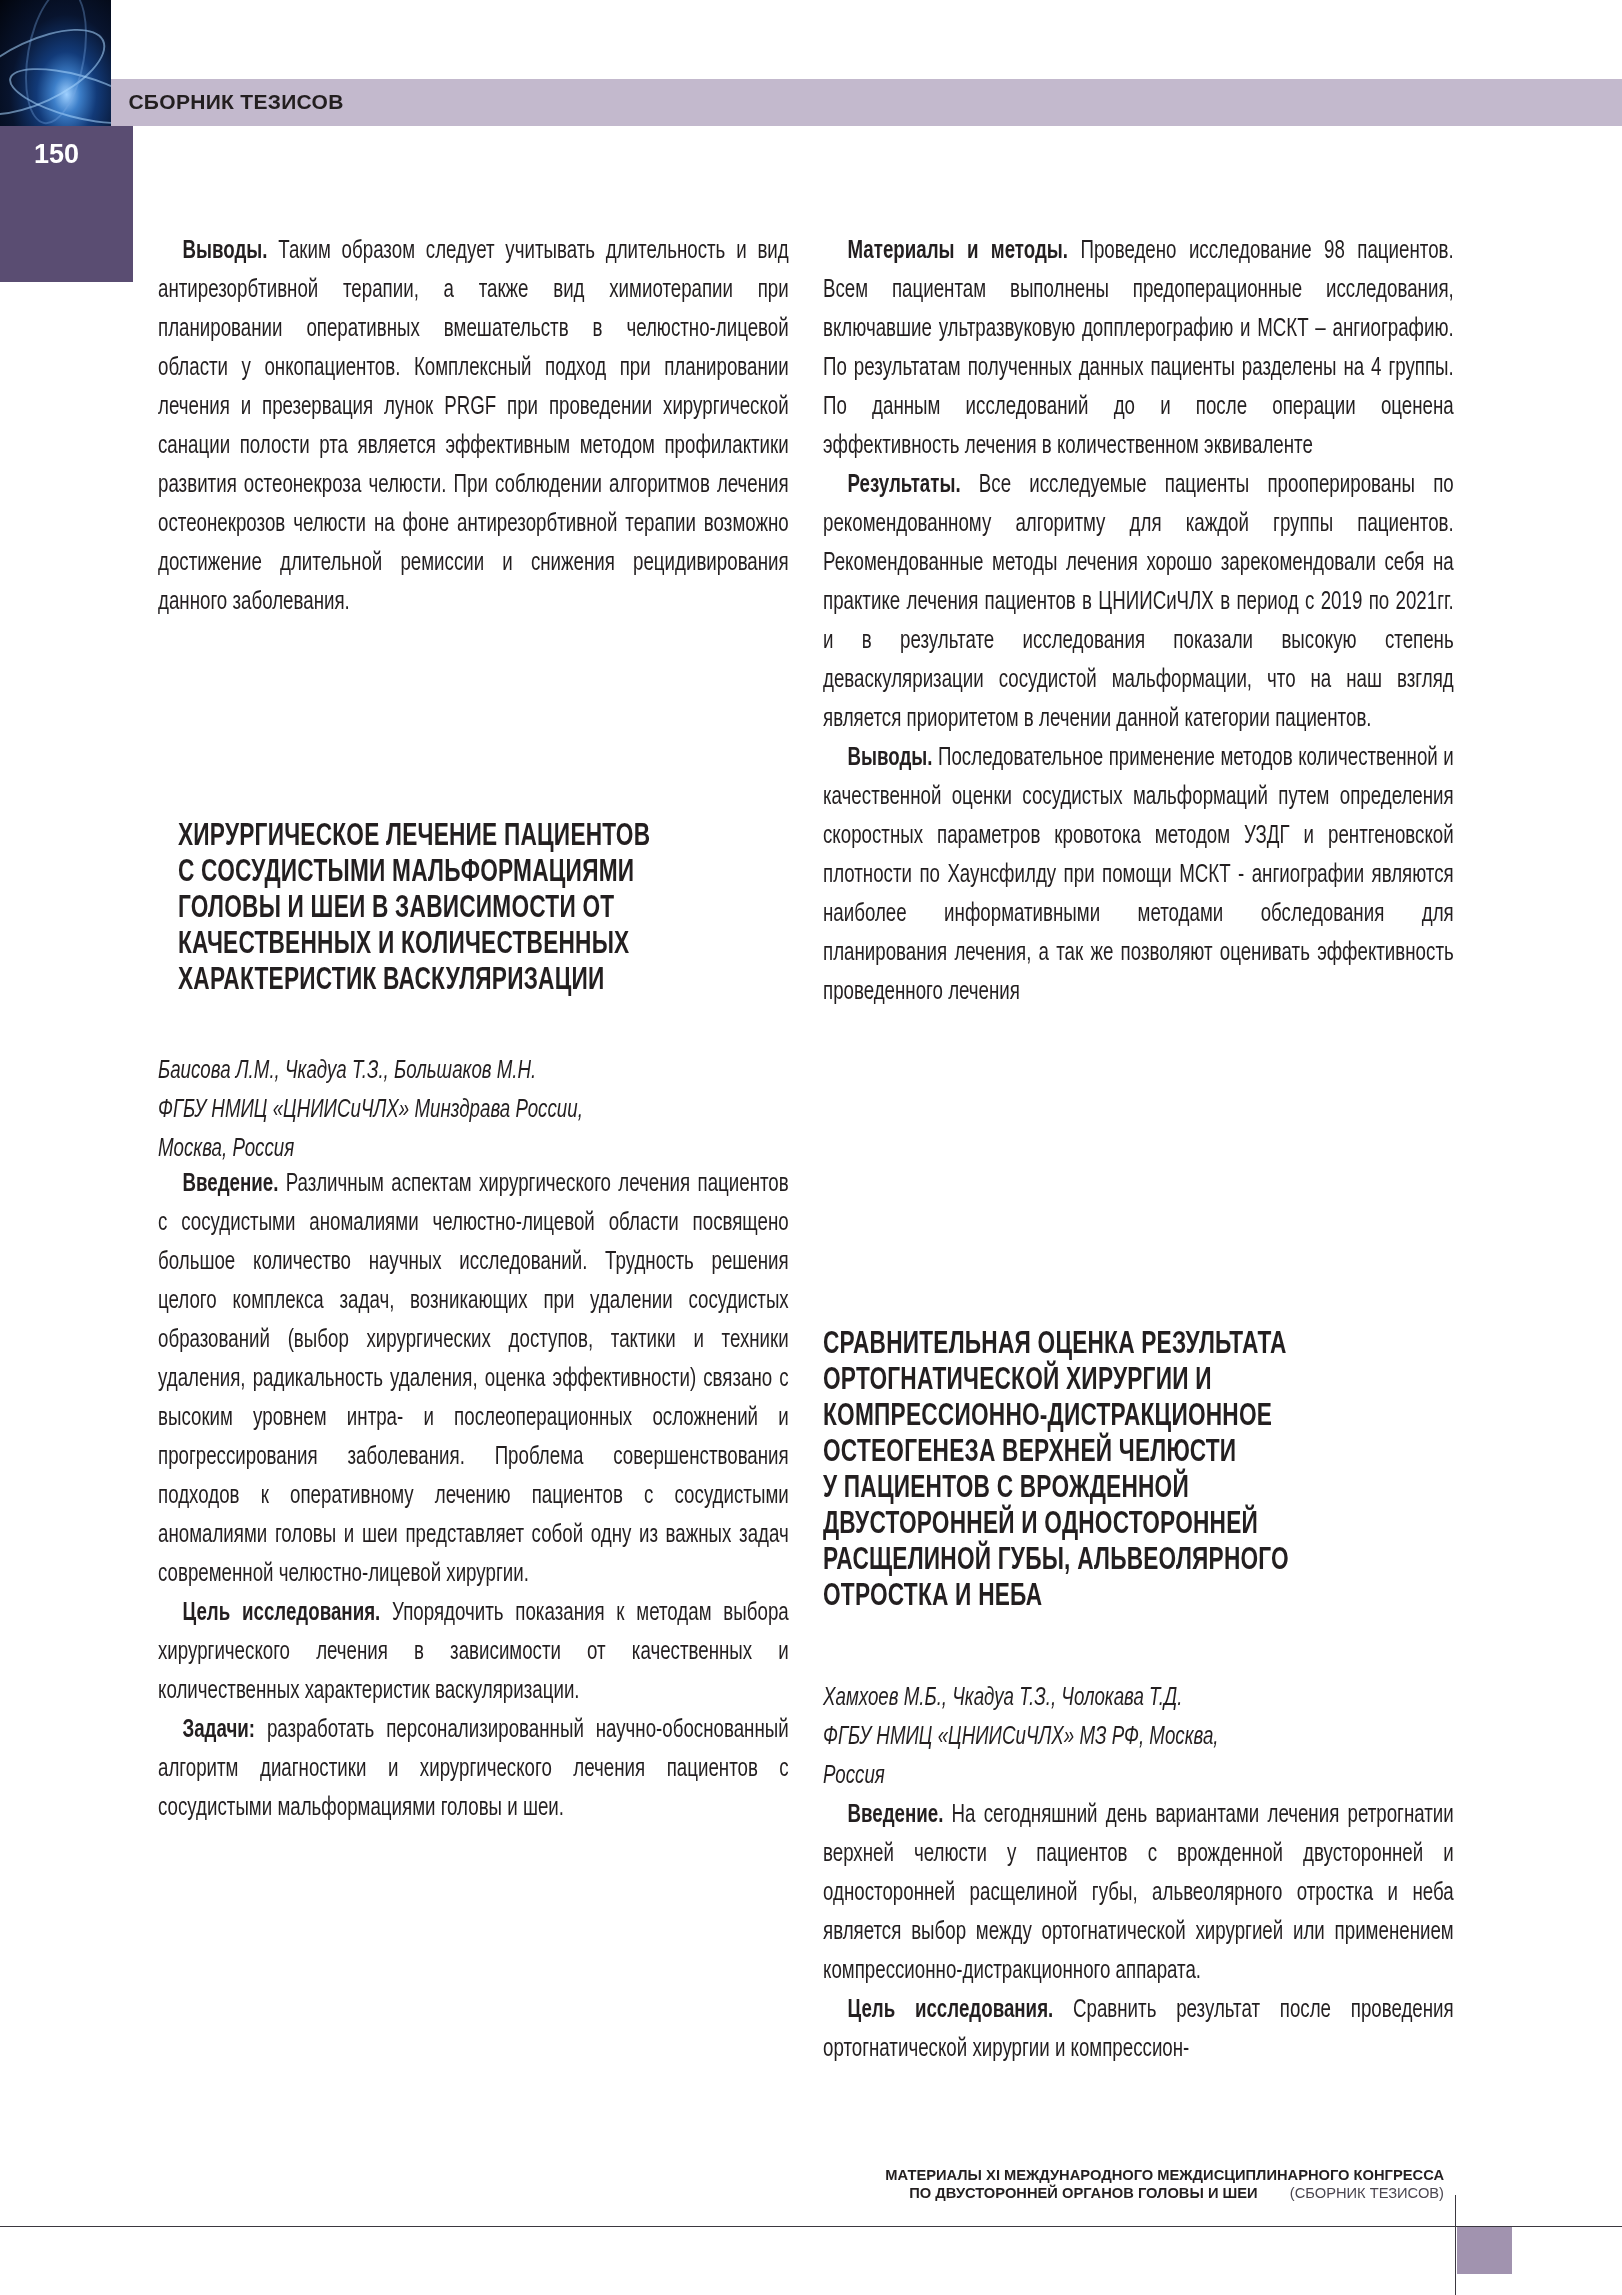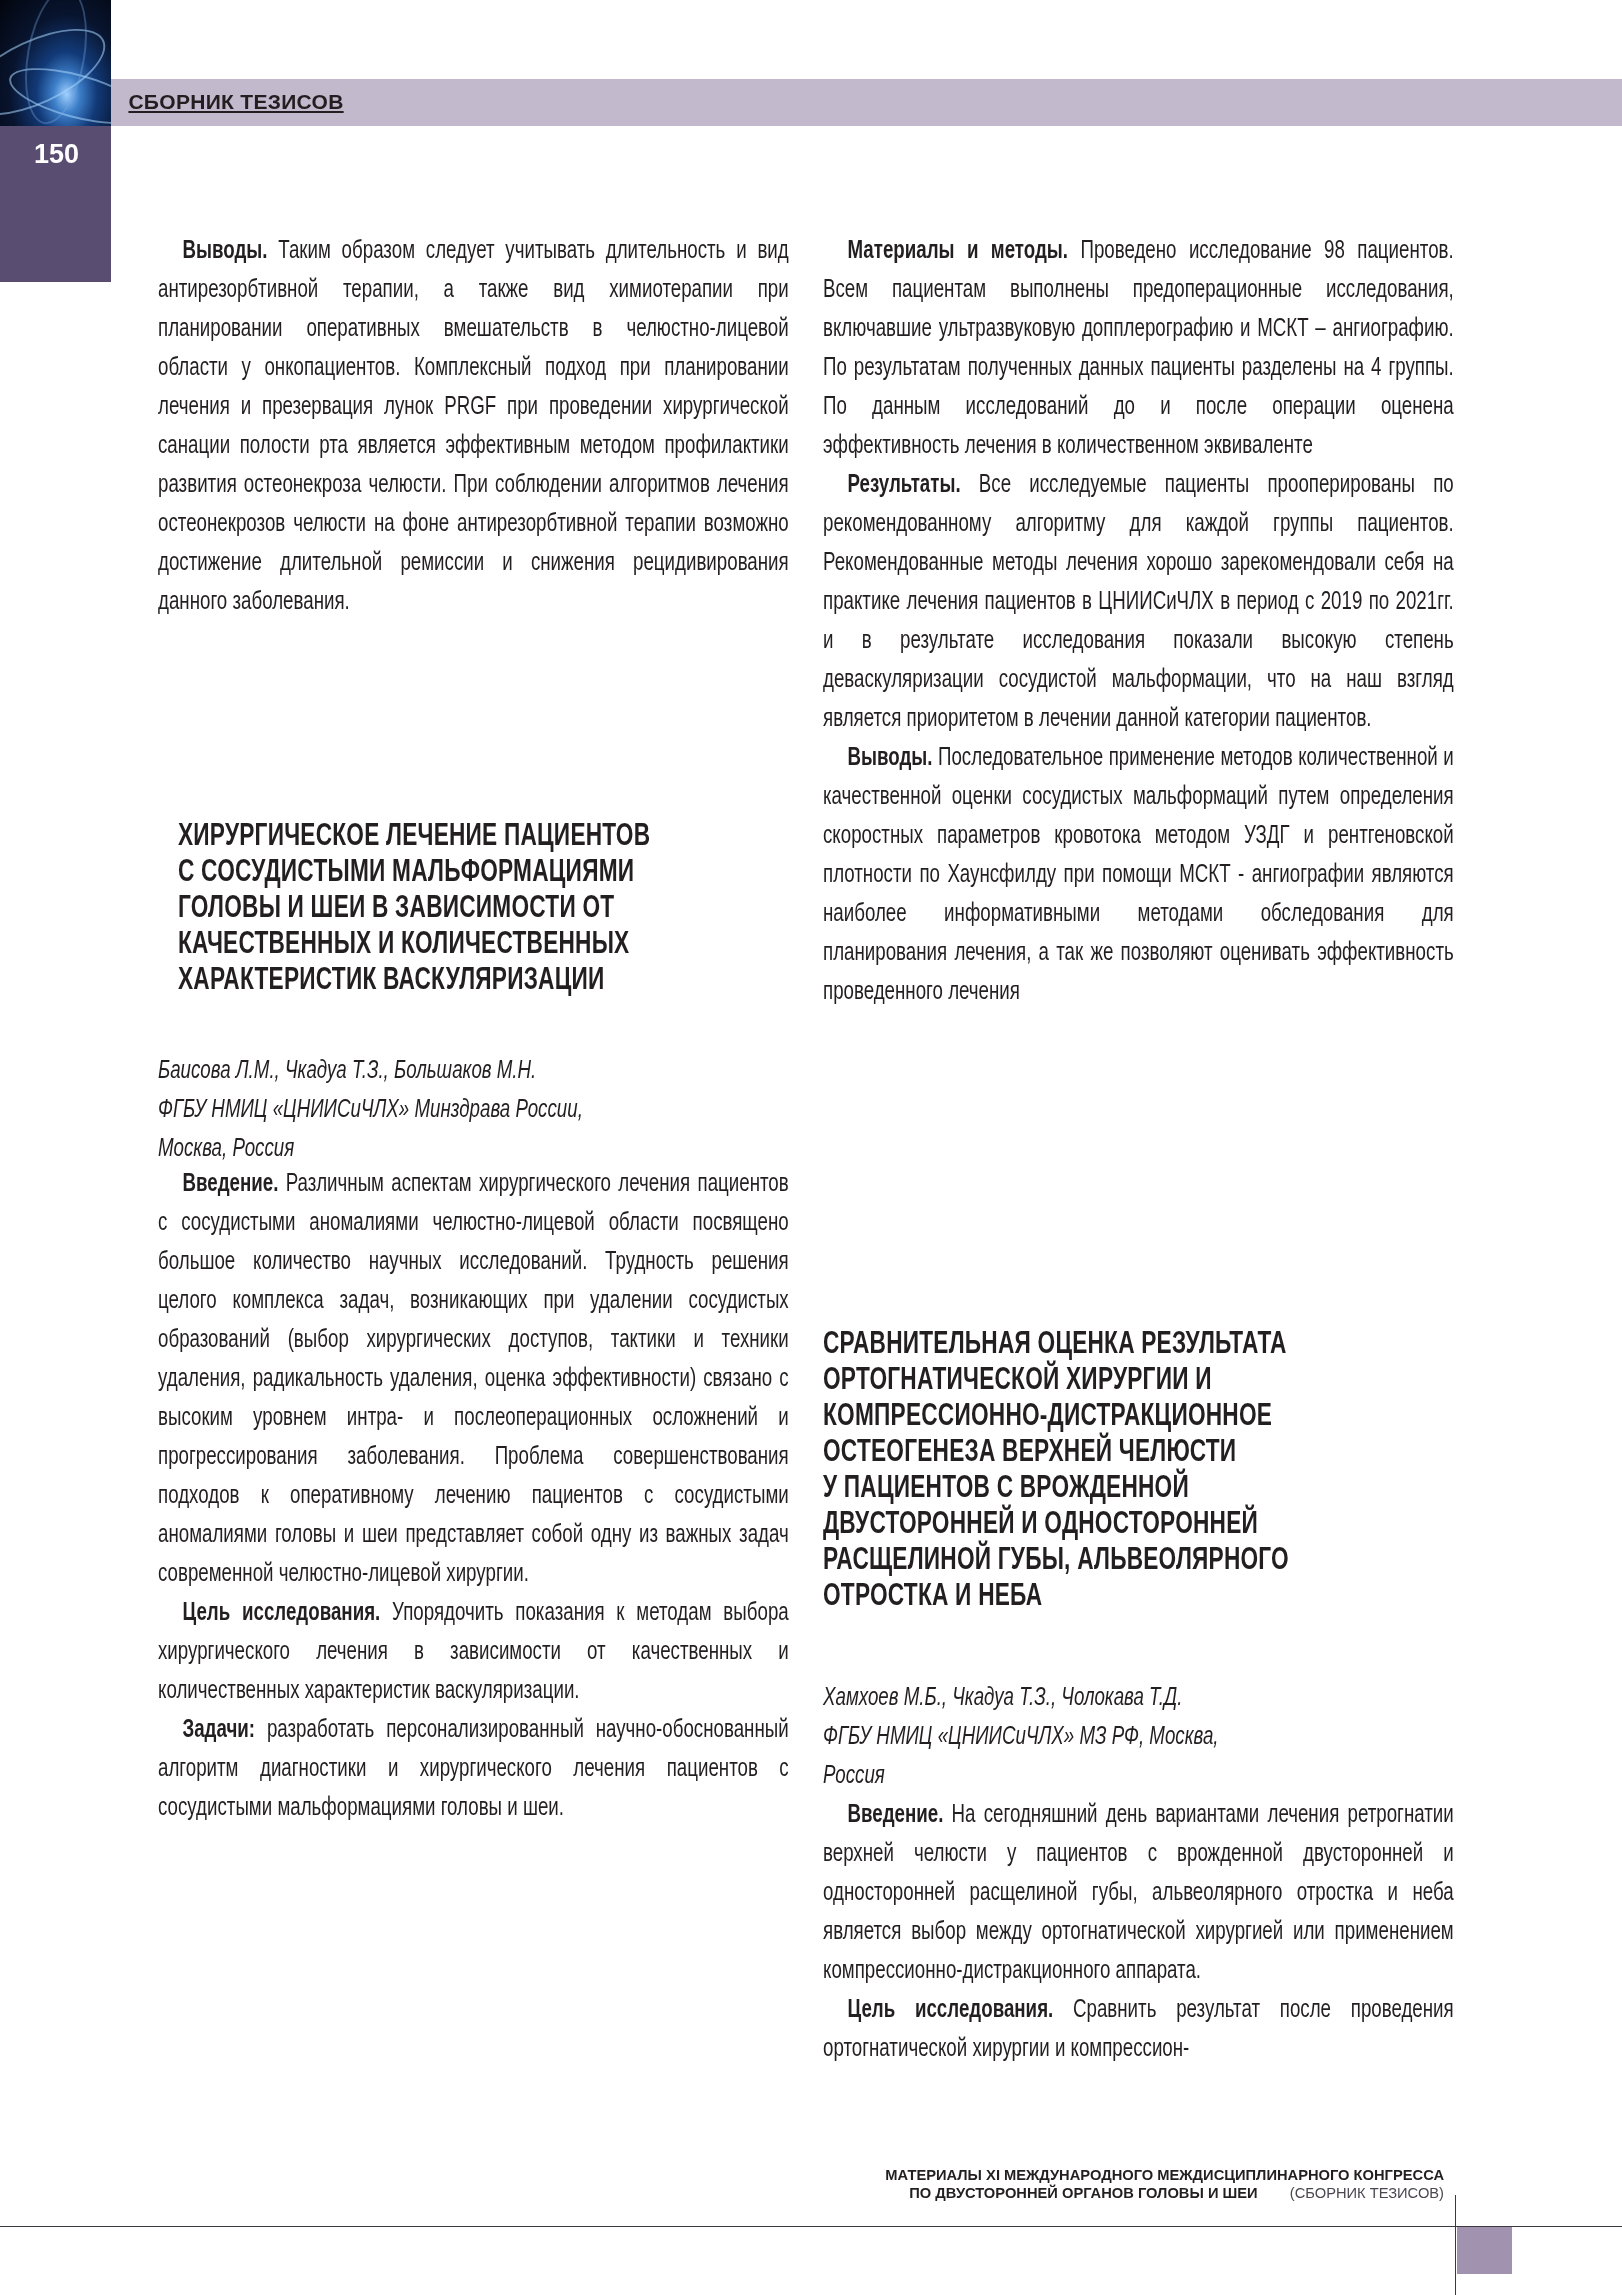--- a/index.html
+++ b/index.html
@@ -1,22 +1,22 @@
 <!DOCTYPE html>
 <html style="font-size:10.7px"><head>
 <meta charset="utf-8">
 <style>
   html, body { margin: 0; padding: 0; }
   body { width: 1623px; height: 2295px; position: relative; background: #ffffff; overflow: hidden; font-family: "Liberation Sans", sans-serif; color: #231f20; }
   .corner-image { position: absolute; left: 0; top: 0; width: 111px; height: 126px;
     background: radial-gradient(ellipse at 60% 75%, #9fd0ff 0%, #3d7fc9 14%, #123a78 32%, #08142e 60%, #02050d 100%); overflow: hidden; }
   .corner-image .wisp { position: absolute; border: 2px solid rgba(170, 215, 255, 0.55); border-radius: 50%; }
   .band { position: absolute; left: 111px; top: 79px; width: 1512px; height: 47px; background: #c3b9cd; }
-  .band-title { position: absolute; left: 17.4px; top: 11.4px; font-weight: bold; font-size: 21px; letter-spacing: 0.3px; color: #231f20; white-space: nowrap; text-decoration: underline; }
-  .page-block { position: absolute; left: 0; top: 126px; width: 111px; height: 156px; background: #5a4d72; }
+  .band-title { position: absolute; left: 17.4px; top: 11.4px; font-weight: bold; font-size: 21px; letter-spacing: 0.3px; color: #231f20; white-space: nowrap; }
+  .page-block { position: absolute; left: 0; top: 126px; width: 133px; height: 156px; background: #5a4d72; }
   .page-number { position: absolute; left: 34px; top: 13.4px; font-weight: bold; font-size: 27px; color: #ffffff; }
 
   .col { position: absolute; width: 631px; }
   .scaled { transform-origin: 0 0; transform: scaleX(0.72); width: 876px; }
   .p { font-size: 26px; line-height: 39px; text-align: justify; margin: 0; text-indent: 34px; hyphens: manual; }
   .p b { font-weight: bold; }
   .title { font-weight: bold; font-size: 31.5px; line-height: 36px; text-transform: uppercase; margin: 0; letter-spacing: 0.3px; }
   .authors { font-style: italic; font-size: 26px; line-height: 39px; margin: 0; }
 
   .footer-text { position: absolute; right: 179px; top: 2166px; text-align: right; font-size: 14.7px; line-height: 18px; font-weight: bold; color: #231f20; white-space: nowrap; }

